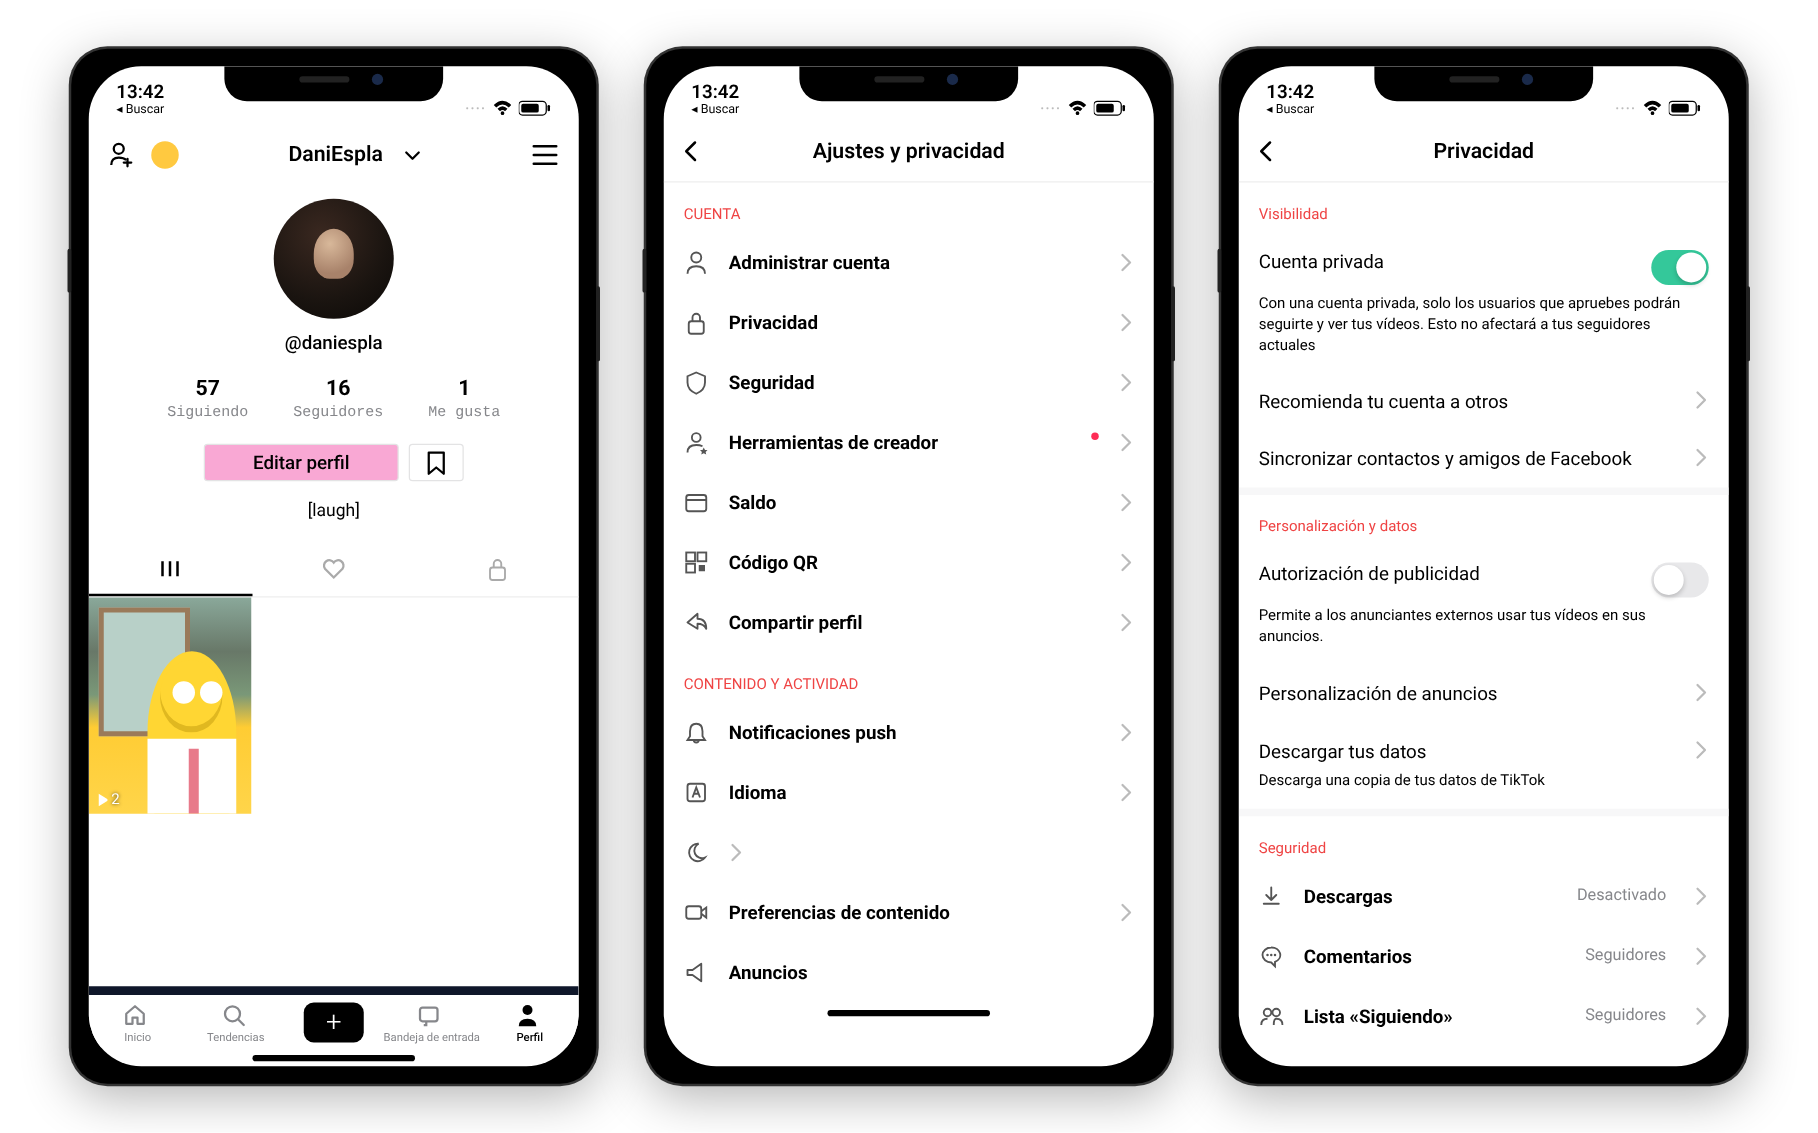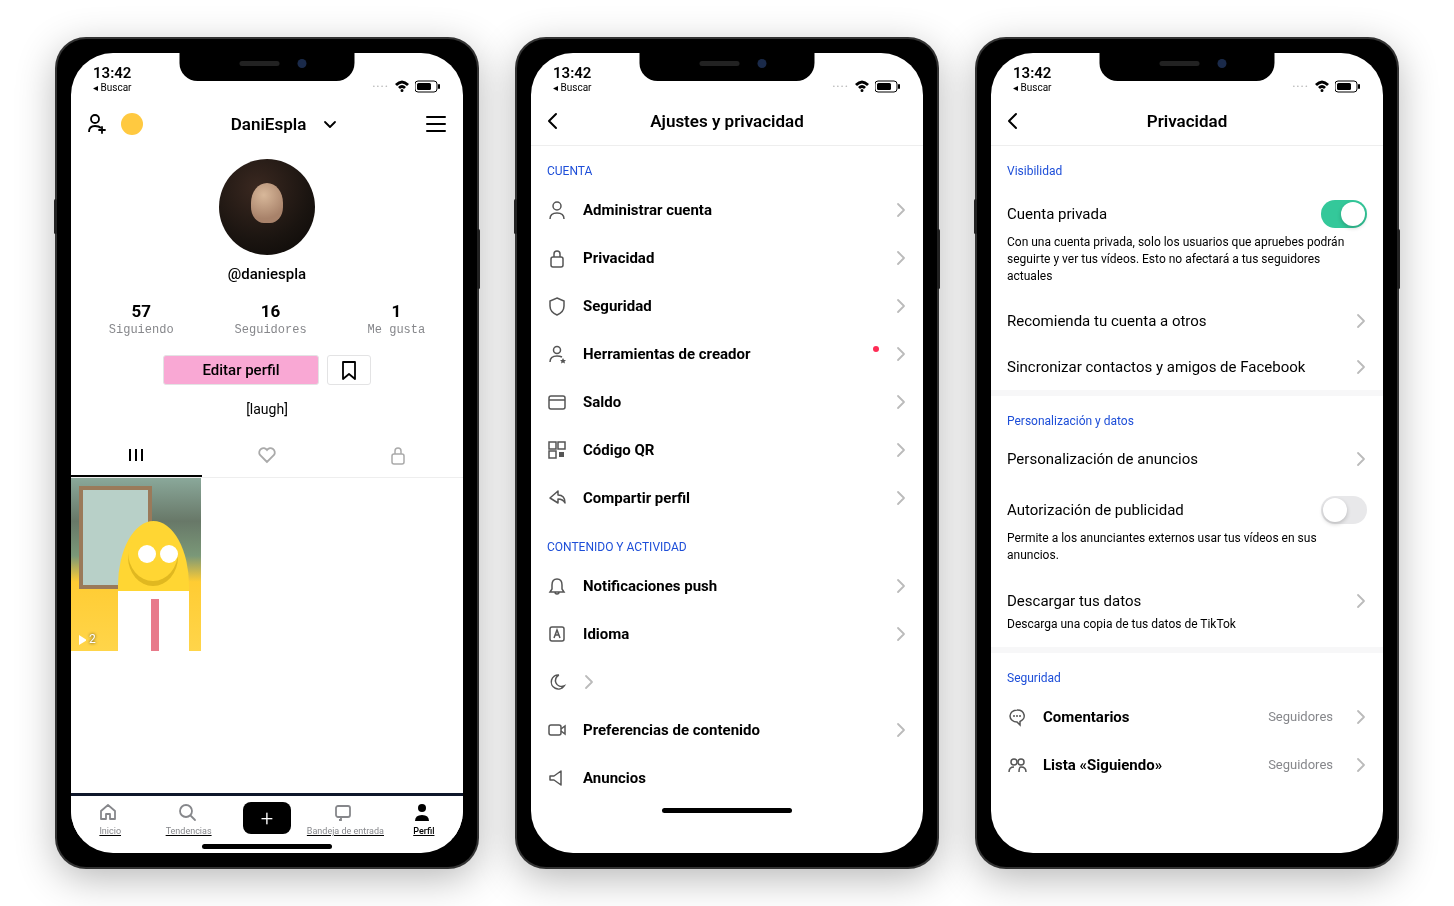--- a/index.html
+++ b/index.html
@@ -102,21 +102,21 @@
 }
 .avatar::after {
   content: '';
   position: absolute;
   left: 32px; top: 24px;
   width: 32px; height: 40px;
   background: radial-gradient(circle at 40% 30%, #d8b89a 0%, #a8826a 70%);
   border-radius: 50% 50% 40% 40%;
 }
 .username { text-align: center; font-size: 15px; font-weight: 500; }
-.stats-row { display: flex; justify-content: center; gap: 61px; margin: 18px 0; align-items: flex-end; }
+.stats-row { display: flex; justify-content: center; gap: 36px; margin: 18px 0; align-items: flex-end; }
 .stat { text-align: center; }
 .stat-num { font-size: 17px; font-weight: 700; }
 .stat-label { font-size: 12px; color: #86878b; margin-top: 2px; font-family: Liberation Mono, monospace; }
 .edit-row { display: flex; justify-content: center; gap: 8px; margin-bottom: 16px; }
 .editp-btn { border: 1px solid #e3e3e4; background: #f9a8d4; padding: 5px 38px; font-size: 15px; font-weight: 500; border-radius: 3px; }
 .bookmark-btn { border: 1px solid #e3e3e4; background: #fff; width: 44px; display: flex; align-items: center; justify-content: center; border-radius: 3px; }
 .bio { text-align: center; font-size: 14px; margin-bottom: 18px; }
 .tab-row { display: flex; border-bottom: 1px solid #eee; }
 .ptab { flex: 1; text-align: center; padding: 10px 0; color: #aaa; display: flex; justify-content: center; }
 .ptab.active { color: #000; border-bottom: 2px solid #000; }
@@ -169,58 +169,57 @@
 .vthumb .tie {
   position: absolute;
   right: 32%; bottom: 0;
   width: 8px; height: 30%;
   background: #e87a8a;
 }
 .vplay { position: absolute; bottom: 5px; left: 5px; color: #fff; font-size: 12px; display: flex; align-items: center; gap: 3px; z-index: 5; text-shadow: 0 0 3px rgba(0,0,0,0.8); }
 
 .bottom-nav {
   display: flex;
-  border-top: 3px solid #0f172a;
+  border-top: 7px solid #0f172a;
   padding: 6px 0 2px;
   background: #fff;
-  text-decoration: underline;
 }
 .bnav { flex: 1; text-align: center; font-size: 9px; color: #86878b; display: flex; flex-direction: column; align-items: center; gap: 2px; }
 .bnav.active { color: #000; font-weight: 500; }
 .bnav-add { width: 48px; height: 32px; background: #000; border-radius: 8px; color: #fff; font-size: 22px; display: flex; align-items: center; justify-content: center; font-weight: 300; position: relative; }
 .bnav-add::before { content: ''; position: absolute; left: -4px; top: 0; width: 10px; height: 100%; background: #25f4ee; border-radius: 8px 0 0 8px; z-index: -1; }
 .bnav-add::after { content: ''; position: absolute; right: -4px; top: 0; width: 10px; height: 100%; background: #fe2c55; border-radius: 0 8px 8px 0; z-index: -1; }
 .home-bar { width: 130px; height: 5px; background: #000; border-radius: 3px; margin: 6px auto 4px; }
 
 
 .settings-header {
   display: flex;
   align-items: center;
   justify-content: center;
   padding: 16px 14px 14px;
   position: relative;
   border-bottom: 0.5px solid #eee;
 }
 .back-btn { position: absolute; left: 14px; display: inline-flex; }
 .settings-title { font-size: 17px; font-weight: 600; }
-.section-label { font-size: 12px; color: #1d4ed8; padding: 18px 16px 8px; text-transform: none; }
+.section-label { font-size: 12px; color: #ef4444; padding: 18px 16px 8px; text-transform: none; }
 .sitem {
   display: flex;
   align-items: center;
   padding: 14px 16px;
   gap: 16px;
 }
 .sitem-icon { width: 20px; display: flex; justify-content: center; color: #555; flex-shrink: 0; }
 .sitem-label { flex: 1; font-size: 15px; font-weight: bold; }
 .sitem-chevron { color: #bbb; }
 .sitem-value { color: #86878b; font-size: 13px; margin-right: 6px; }
 .sitem-badge { width: 6px; height: 6px; background: #fe2c55; border-radius: 50%; margin-left: -10px; margin-top: -10px; }
 
 .p3-item { padding: 14px 16px; }
-.p3-row { display: flex; align-items: center; justify-content: space-between; gap: 10px; }
+.p3-row { display: flex; justify-content: space-between; gap: 10px; }
 .p3-title { font-size: 15px; flex: 1; }
 .p3-desc { font-size: 12px; color: #000000; margin-top: 6px; line-height: 1.4; }
 .toggle { width: 46px; height: 28px; border-radius: 14px; position: relative; flex-shrink: 0; }
 .toggle.on { background: #34c89a; }
 .toggle.off { background: #e8e8ea; }
 .toggle::after { content: ''; position: absolute; top: 2px; width: 24px; height: 24px; background: #fff; border-radius: 50%; box-shadow: 0 2px 4px rgba(0,0,0,0.2); }
 .toggle.on::after { right: 2px; }
 .toggle.off::after { left: 2px; }
 .sep { height: 6px; background: #f7f7f8; }
 
@@ -725,51 +724,65 @@
               <svg width="12" height="16">
                 <use href="#i-chevron-right"></use>
               </svg>
             </span>
     </div>
   </div>
   <div class="sep"></div>
   <div class="section-label">Personalización y datos</div>
   <div class="p3-item">
     <div class="p3-row">
+      <span class="p3-title">Autorización de publicidad</span>
+      <div class="toggle off"></div>
+    </div>
+    <div class="p3-desc">Permite a los anunciantes externos usar tus vídeos en sus anuncios.</div>
+  </div>
+  <div class="p3-item">
+    <div class="p3-row">
       <span class="p3-title">Personalización de anuncios</span>
       <span class="sitem-chevron">
               <svg width="12" height="16">
                 <use href="#i-chevron-right"></use>
               </svg>
             </span>
     </div>
-  </div>
-  <div class="p3-item">
-    <div class="p3-row">
-      <span class="p3-title">Autorización de publicidad</span>
-      <div class="toggle off"></div>
-    </div>
-    <div class="p3-desc">Permite a los anunciantes externos usar tus vídeos en sus anuncios.</div>
   </div>
   <div class="p3-item">
     <div class="p3-row">
       <span class="p3-title">Descargar tus datos</span>
       <span class="sitem-chevron">
               <svg width="12" height="16">
                 <use href="#i-chevron-right"></use>
               </svg>
             </span>
     </div>
     <div class="p3-desc">Descarga una copia de tus datos de TikTok</div>
   </div>
   <div class="sep"></div>
   <div class="section-label">Seguridad</div>
   <div class="sitem">
     <span class="sitem-icon">
             <svg width="20" height="20">
+              <use href="#i-download"></use>
+            </svg>
+          </span>
+    <span class="sitem-label">Descargas</span>
+    <span class="sitem-value">Desactivado</span>
+    <span class="sitem-chevron">
+            <svg width="12" height="16">
+              <use href="#i-chevron-right"></use>
+            </svg>
+          </span>
+  </div>
+  <div class="sitem">
+    <span class="sitem-icon">
+            <svg width="20" height="20">
               <use href="#i-comment"></use>
             </svg>
           </span>
     <span class="sitem-label">Comentarios</span>
     <span class="sitem-value">Seguidores</span>
     <span class="sitem-chevron">
             <svg width="12" height="16">
               <use href="#i-chevron-right"></use>
             </svg>
           </span>

